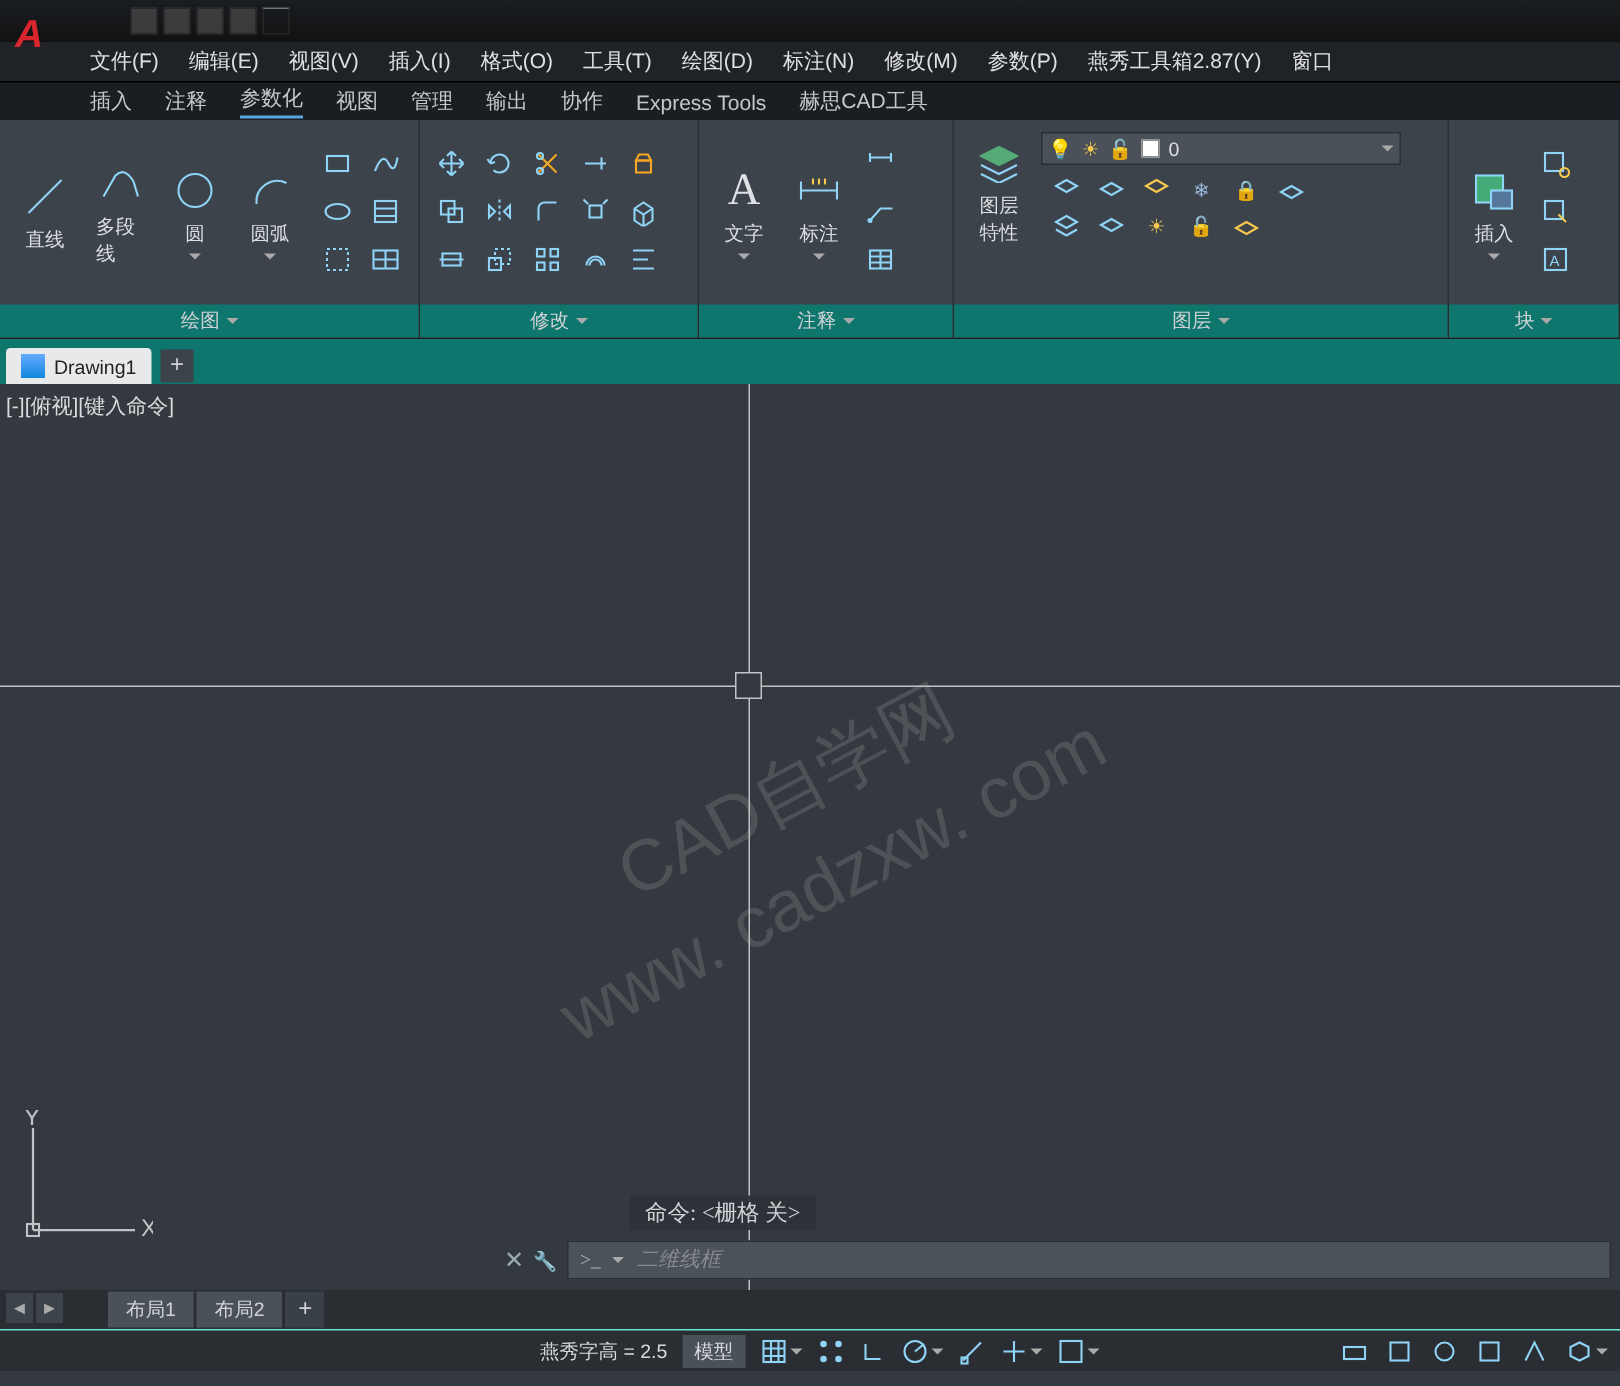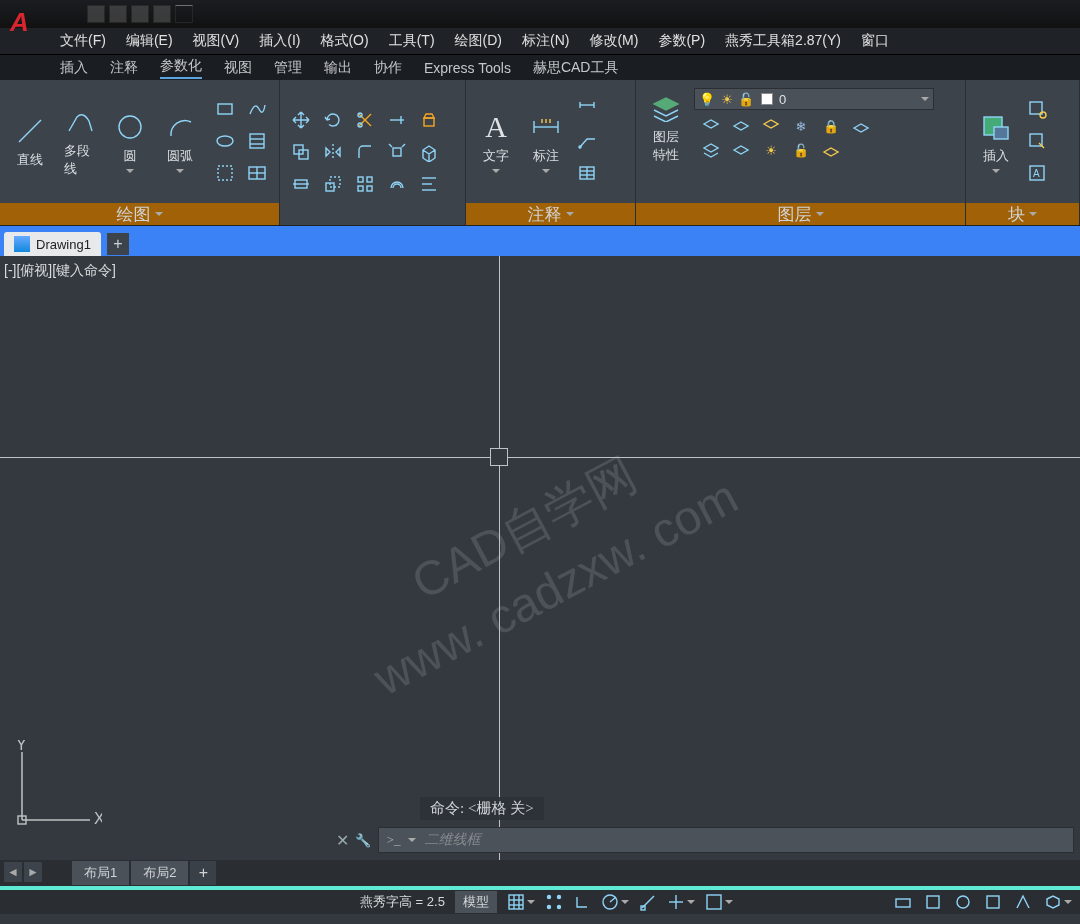--- a/index.html
+++ b/index.html
@@ -10,29 +10,29 @@
   .qat span{width:18px;height:18px;background:#555;border:1px solid #333}
   .tri-down{width:0;height:0;border-left:4px solid transparent;border-right:4px solid transparent;border-top:4px solid #aaa;display:inline-block}
   .menubar{height:26px;background:#1f2328;display:flex;align-items:center;padding-left:60px;gap:20px}
   .menubar span{color:#e0e0e0;font-size:14px;cursor:pointer}
   .tabbar{height:26px;background:#1a1d21;display:flex;align-items:center;padding-left:60px;gap:22px;border-top:1px solid #000}
   .tabbar span{color:#c5c8cb;font-size:14px;cursor:pointer}
   .tabbar .underline{border-bottom:2px solid #5aa5e0;padding-bottom:2px}
   .ribbon{height:146px;background:#3c434a;display:flex;border-bottom:1px solid #222}
   .panel{display:flex;flex-direction:column;border-right:1px solid #2a2e33;position:relative}
   .panel-body{flex:1;display:flex;align-items:center;padding:4px 8px;gap:6px}
-  .panel-title{height:22px;display:flex;align-items:center;justify-content:center;font-size:17px;color:#d0d2d5;gap:4px;background:#a16207}
+  .panel-title{height:22px;display:flex;align-items:center;justify-content:center;font-size:13px;color:#d0d2d5;gap:4px;background:#0f766e}
   .big-tool{display:flex;flex-direction:column;align-items:center;gap:4px;padding:4px 6px;cursor:pointer}
   .big-tool .ico{width:32px;height:32px;display:flex;align-items:center;justify-content:center}
   .big-tool .lbl{font-size:13px;color:#dcdfe2}
   .small-grid{display:grid;grid-template-columns:repeat(3,28px);grid-auto-rows:28px;gap:4px}
   .small-grid.c2{grid-template-columns:repeat(2,28px)}
   .sico{width:26px;height:26px;display:flex;align-items:center;justify-content:center;cursor:pointer;border:1px solid transparent}
   svg{stroke:#8fd4f7;fill:none;stroke-width:1.4}
-  .doc-tabs{height:30px;background:#3b82f6;display:flex;align-items:flex-end}
+  .doc-tabs{height:30px;background:#0f766e;display:flex;align-items:flex-end}
   .doc-tab{height:24px;background:#e8e9eb;color:#222;display:flex;align-items:center;padding:0 10px;gap:6px;border-radius:3px 3px 0 0;margin-left:4px;font-size:13px}
   .doc-tab .docico{width:16px;height:16px;background:linear-gradient(#6af,#18d);display:inline-block}
   .plus-tab{width:22px;height:22px;background:#3c434a;color:#cfd2d4;display:flex;align-items:center;justify-content:center;margin-left:6px;margin-bottom:1px;font-size:16px;cursor:pointer}
   .canvas{height:604px;background:#33393f;position:relative;overflow:hidden}
   .vp-label{position:absolute;top:6px;left:4px;font-size:14px;color:#d9dbdd}
   .crosshair-v{position:absolute;left:499px;top:0;width:1px;height:100%;background:#c0c3c6}
   .crosshair-h{position:absolute;top:201px;left:0;width:100%;height:1px;background:#c0c3c6}
   .pick-box{position:absolute;left:490px;top:192px;width:18px;height:18px;border:1px solid #c0c3c6;background:#33393f}
   .ucs{position:absolute;left:12px;bottom:30px}
   .watermark{position:absolute;left:50%;top:50%;transform:translate(-50%,-50%) rotate(-28deg);font-size:48px;color:rgba(200,200,200,0.18);white-space:nowrap;text-align:center;line-height:1.4;pointer-events:none}
@@ -41,21 +41,21 @@
   .cmd-close{color:#9aa;font-size:16px;cursor:pointer}
   .cmd-wrench{color:#9aa}
   .cmd-input{flex:1;height:26px;background:#4b525a;border:1px solid #2b2f34;display:flex;align-items:center;padding:0 8px;gap:8px}
   .cmd-prompt{color:#aeb2b6;font-family:Consolas}
   .cmd-placeholder{color:#888b8e;font-style:italic;font-size:14px}
   .layout-tabs{height:26px;background:#2a2e33;display:flex;align-items:center;padding-left:72px;position:relative}
   .arrow-box{position:absolute;left:4px;top:2px;display:flex;gap:2px}
   .arrow-box span{width:18px;height:20px;background:#3c434a;display:flex;align-items:center;justify-content:center;color:#aaa;font-size:12px;cursor:pointer}
   .ltab{height:24px;background:#4a5159;color:#d0d2d5;padding:12px 12px;display:flex;align-items:center;margin-right:2px;font-size:13px;cursor:pointer}
   .ltab.plus{background:#3a4047;width:26px;justify-content:center;font-size:16px}
-  .statusbar{height:28px;background:#2a2e33;display:flex;align-items:center;justify-content:flex-end;padding:0 8px;gap:12px;border-top:4px solid #5eead4}
+  .statusbar{height:28px;background:#2a2e33;display:flex;align-items:center;justify-content:flex-end;padding:0 8px;gap:12px;border-top:1px solid #5eead4}
   .sb-left{position:absolute;left:360px;display:flex;align-items:center;gap:10px}
   .sb-item{display:flex;align-items:center;gap:2px;font-size:13px;color:#d6d9db;cursor:pointer}
   .layer-combo{width:240px;height:22px;background:#4a5159;border:1px solid #2b2f34;display:flex;align-items:center;padding:0 4px;gap:6px;font-size:13px;color:#e0e2e4}
   .bulb{color:#f7c94d}
   .sun{color:#f7c94d}
   .lock{color:#d8a64a}
   .swatch{width:12px;height:12px;background:#fff;border:1px solid #888}
   .layer-rows{display:flex;flex-direction:column;gap:4px;margin-left:6px}
   .lrow{display:flex;gap:8px}
   .lrow span{width:22px;height:20px;display:flex;align-items:center;justify-content:center}
@@ -271,20 +271,24 @@
           </div>
         <div class="sico">
             <svg width="20" height="20">
               <line x1="3" y1="4" x2="17" y2="4"></line>
               <line x1="3" y1="10" x2="13" y2="10"></line>
               <line x1="3" y1="16" x2="17" y2="16"></line>
             </svg>
           </div>
       </div>
     </div>
+    <div class="panel-title">
+        <span>修改</span>
+        <span class="tri-down"></span>
+      </div>
   </div>
 
   <div class="panel" style="width:170px">
     <div class="panel-body">
       <div class="big-tool">
         <div class="ico">
             <span style="font-family:Times;font-size:30px;color:#dfe2e5">A</span>
           </div>
         <span class="lbl">文字</span>
         <span class="tri-down"></span>

